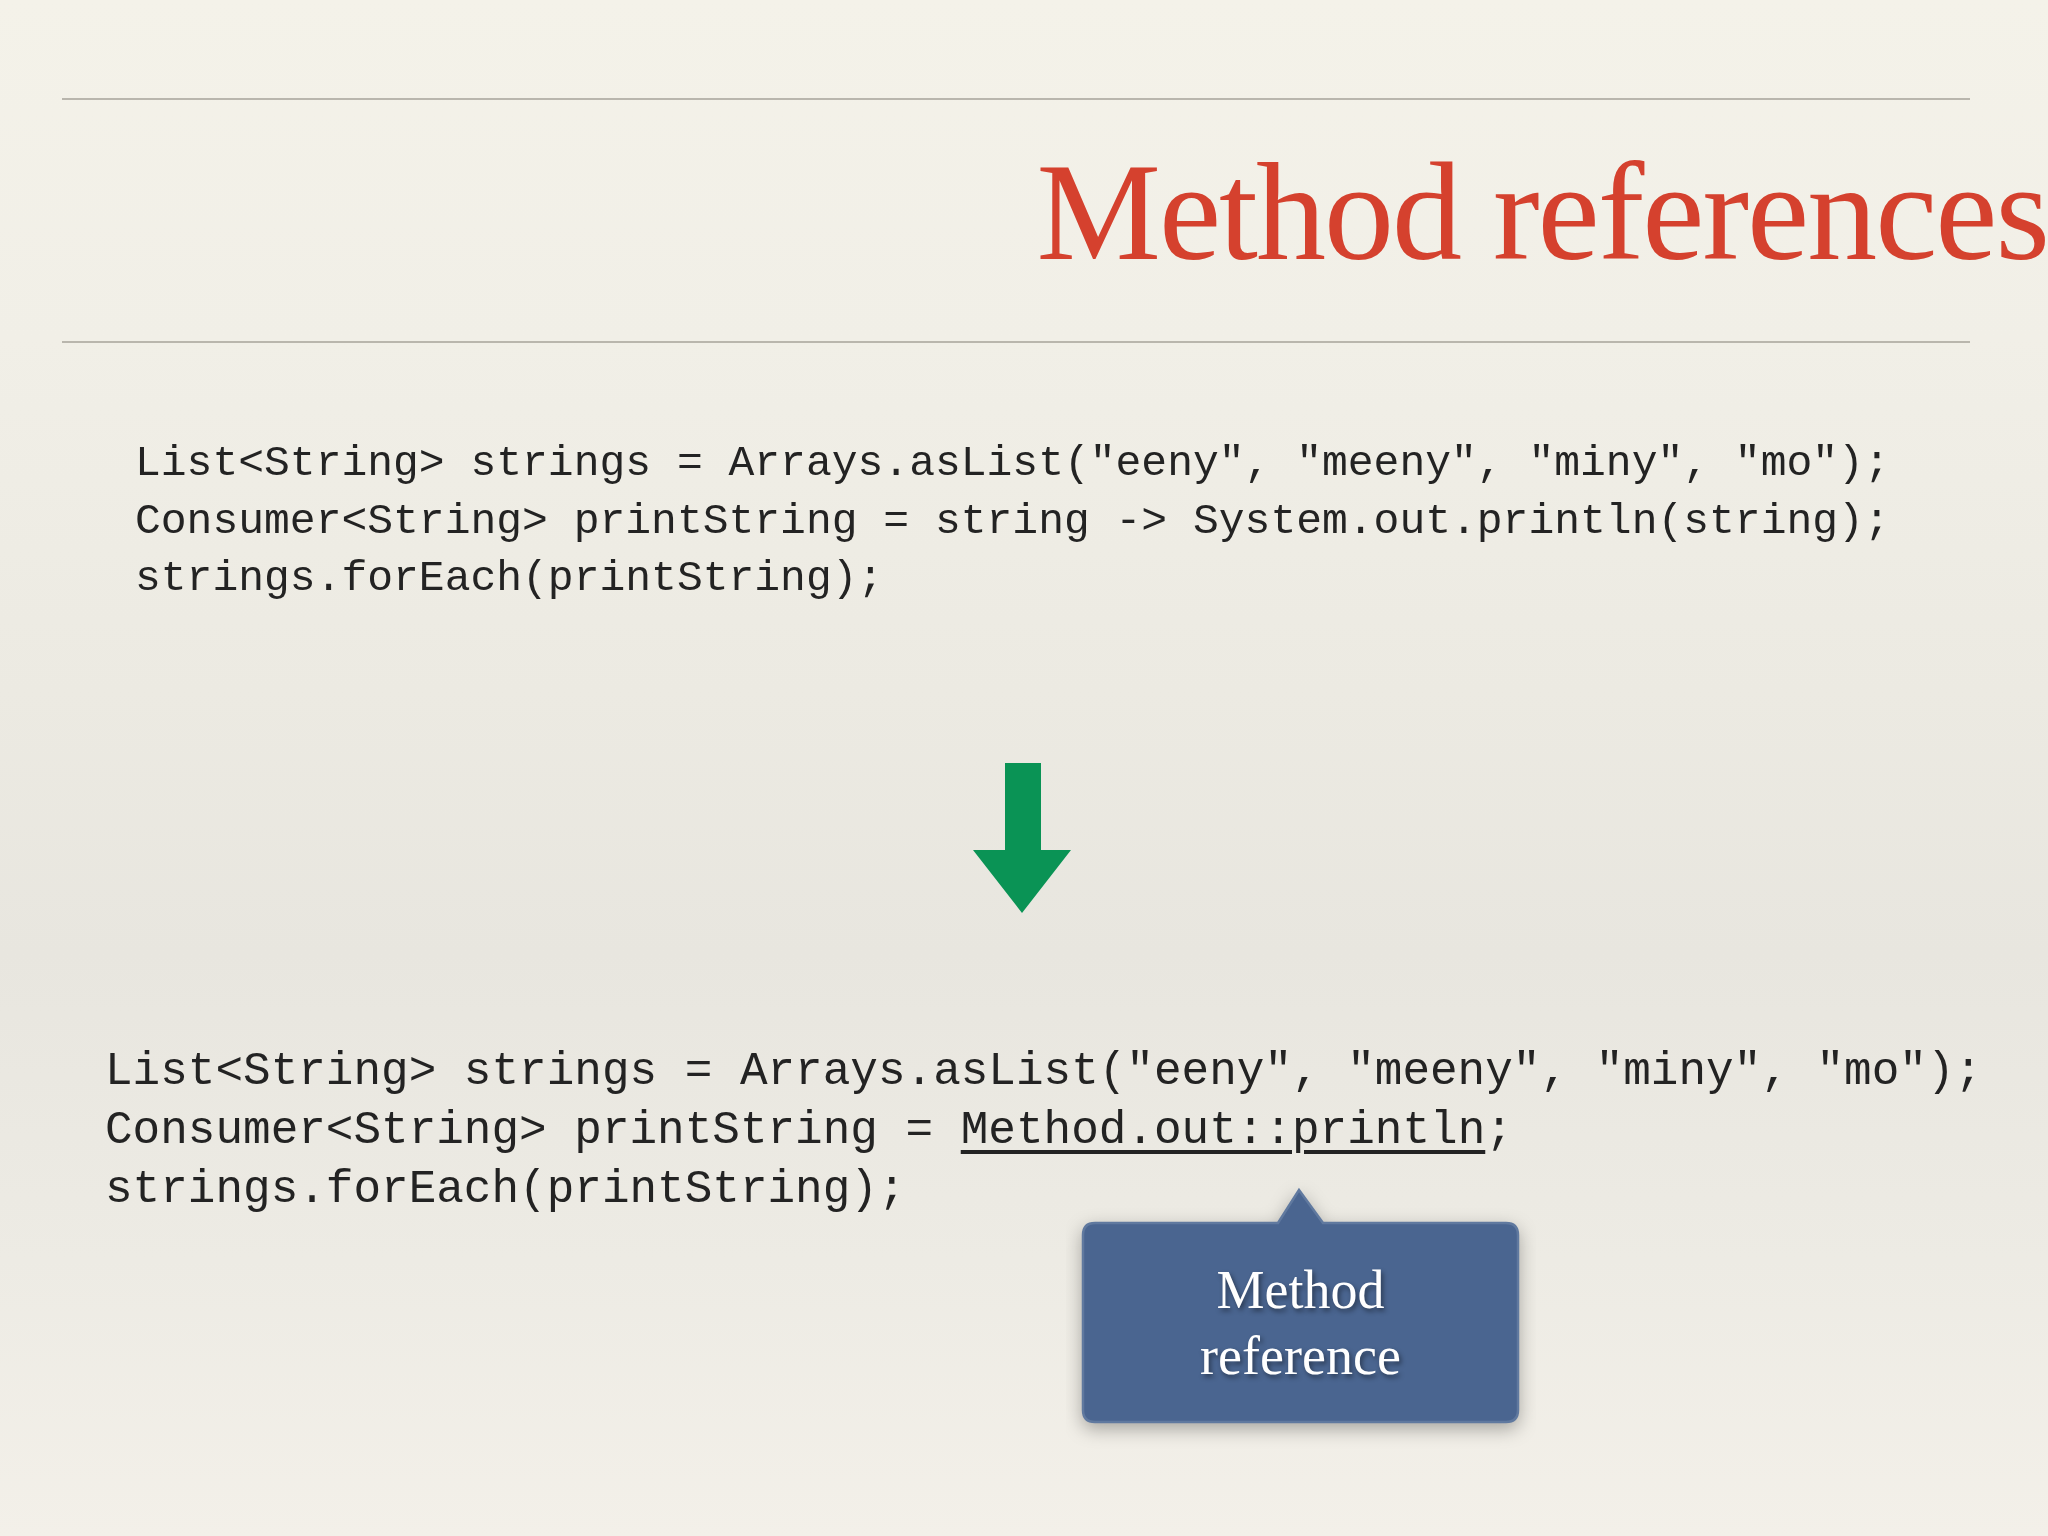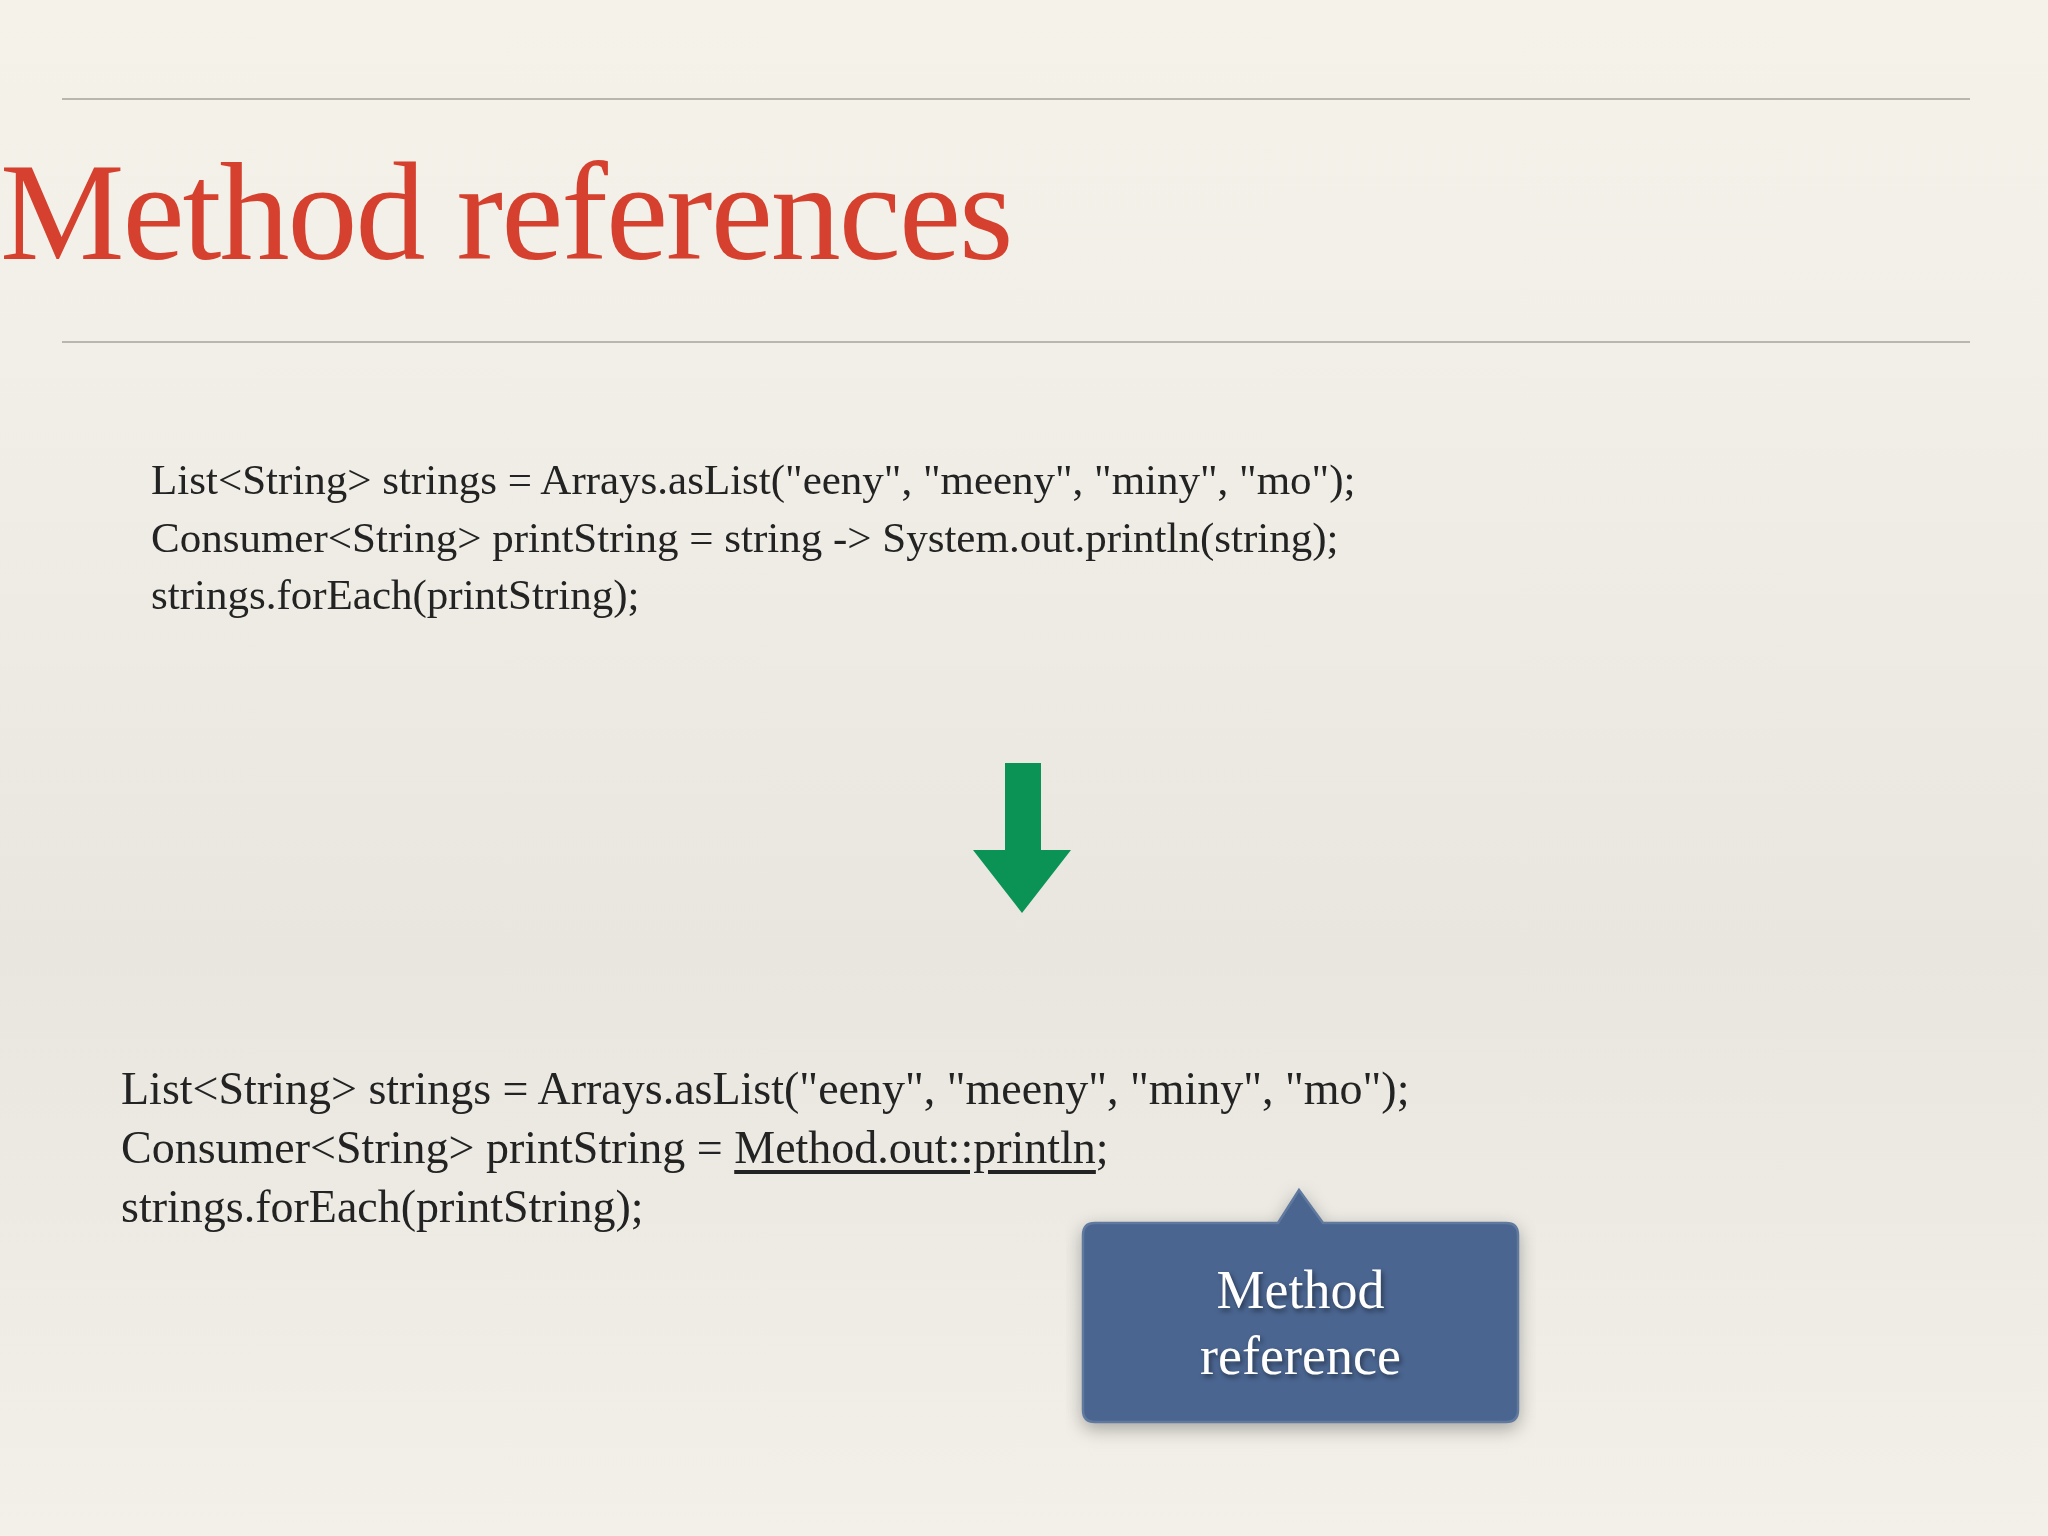--- a/index.html
+++ b/index.html
@@ -28,33 +28,33 @@
     background: #b9b6ad;
   }
   .rule-top { top: 98px; }
   .rule-bottom { top: 341px; }
 
   .slide-title {
     position: absolute;
     top: 142px;
     left: 0;
     width: 2048px;
-    text-align: left;
+    text-align: right;
     font-family: "Liberation Serif", serif;
     font-size: 140px;
     line-height: 140px;
     font-weight: 400;
     color: #d5412e;
     letter-spacing: -2px;
   }
 
   pre.code {
     position: absolute;
-    margin: 16px;
-    font-family: Liberation Serif, serif;
+    margin: 0;
+    font-family: Liberation Mono, monospace;
     color: #232323;
     white-space: pre;
   }
   .code-before {
     left: 135px;
     top: 435px;
     font-size: 43px;
     line-height: 57.5px;
   }
   .code-after {

